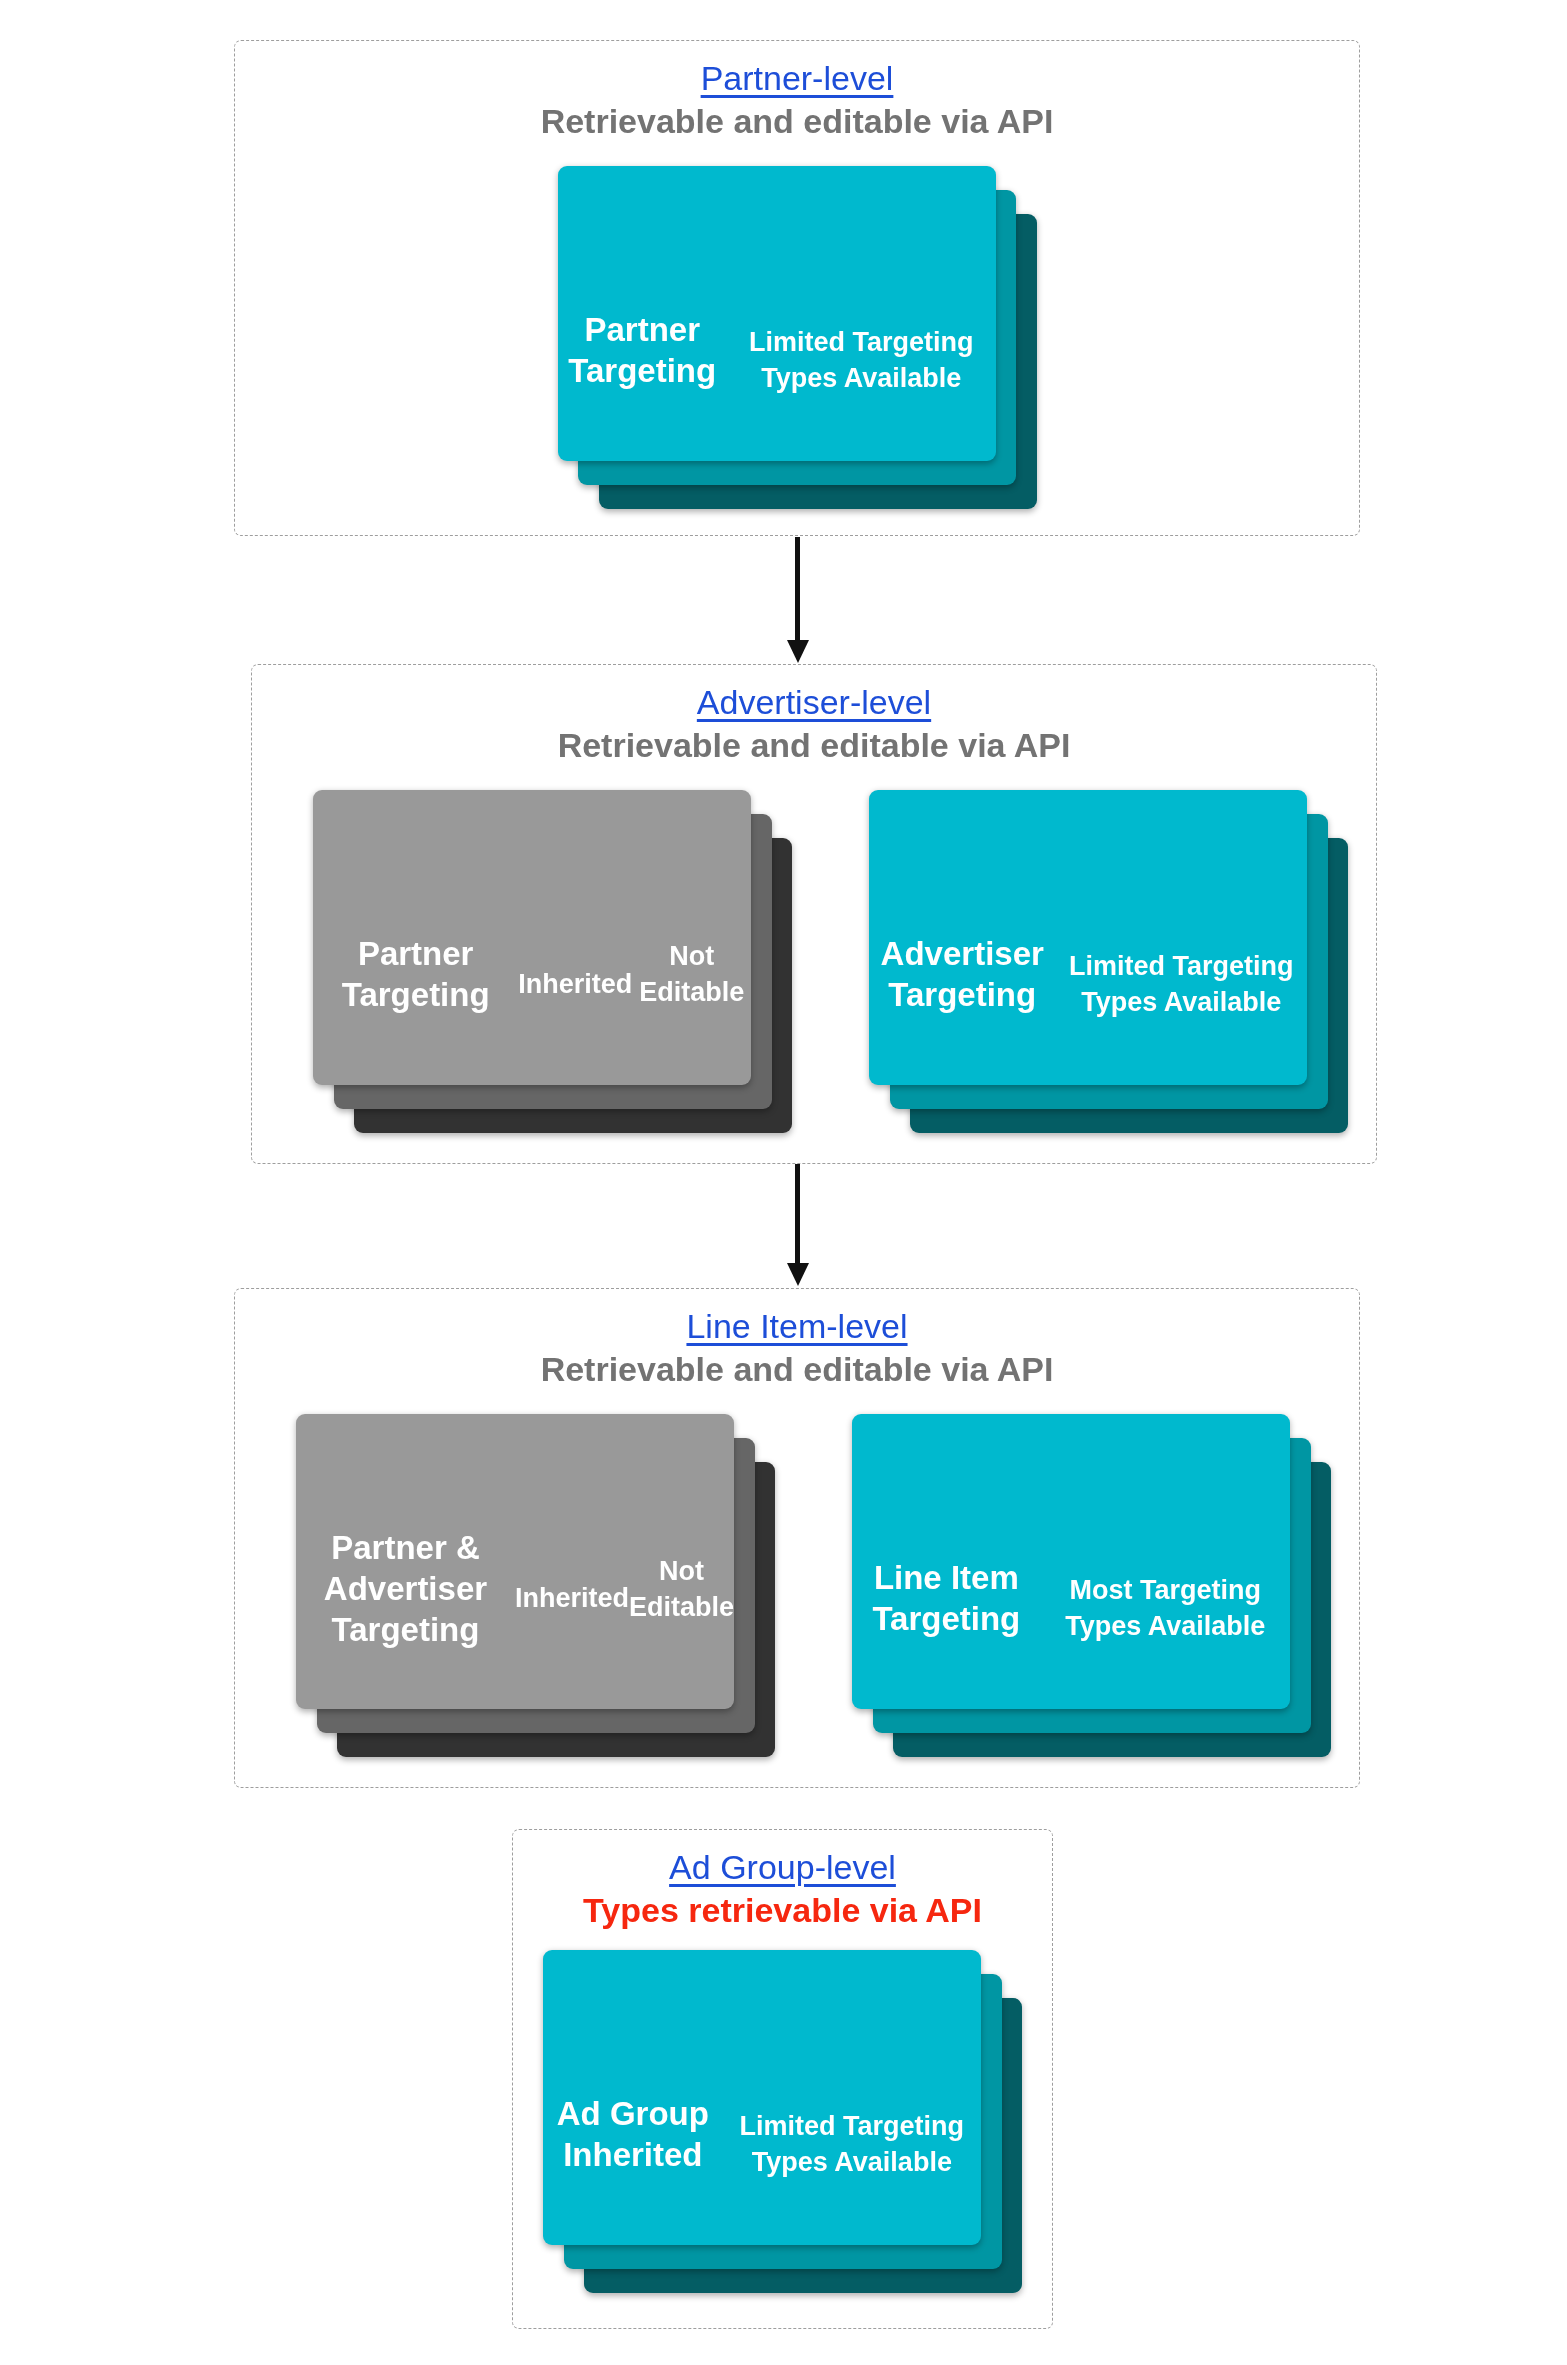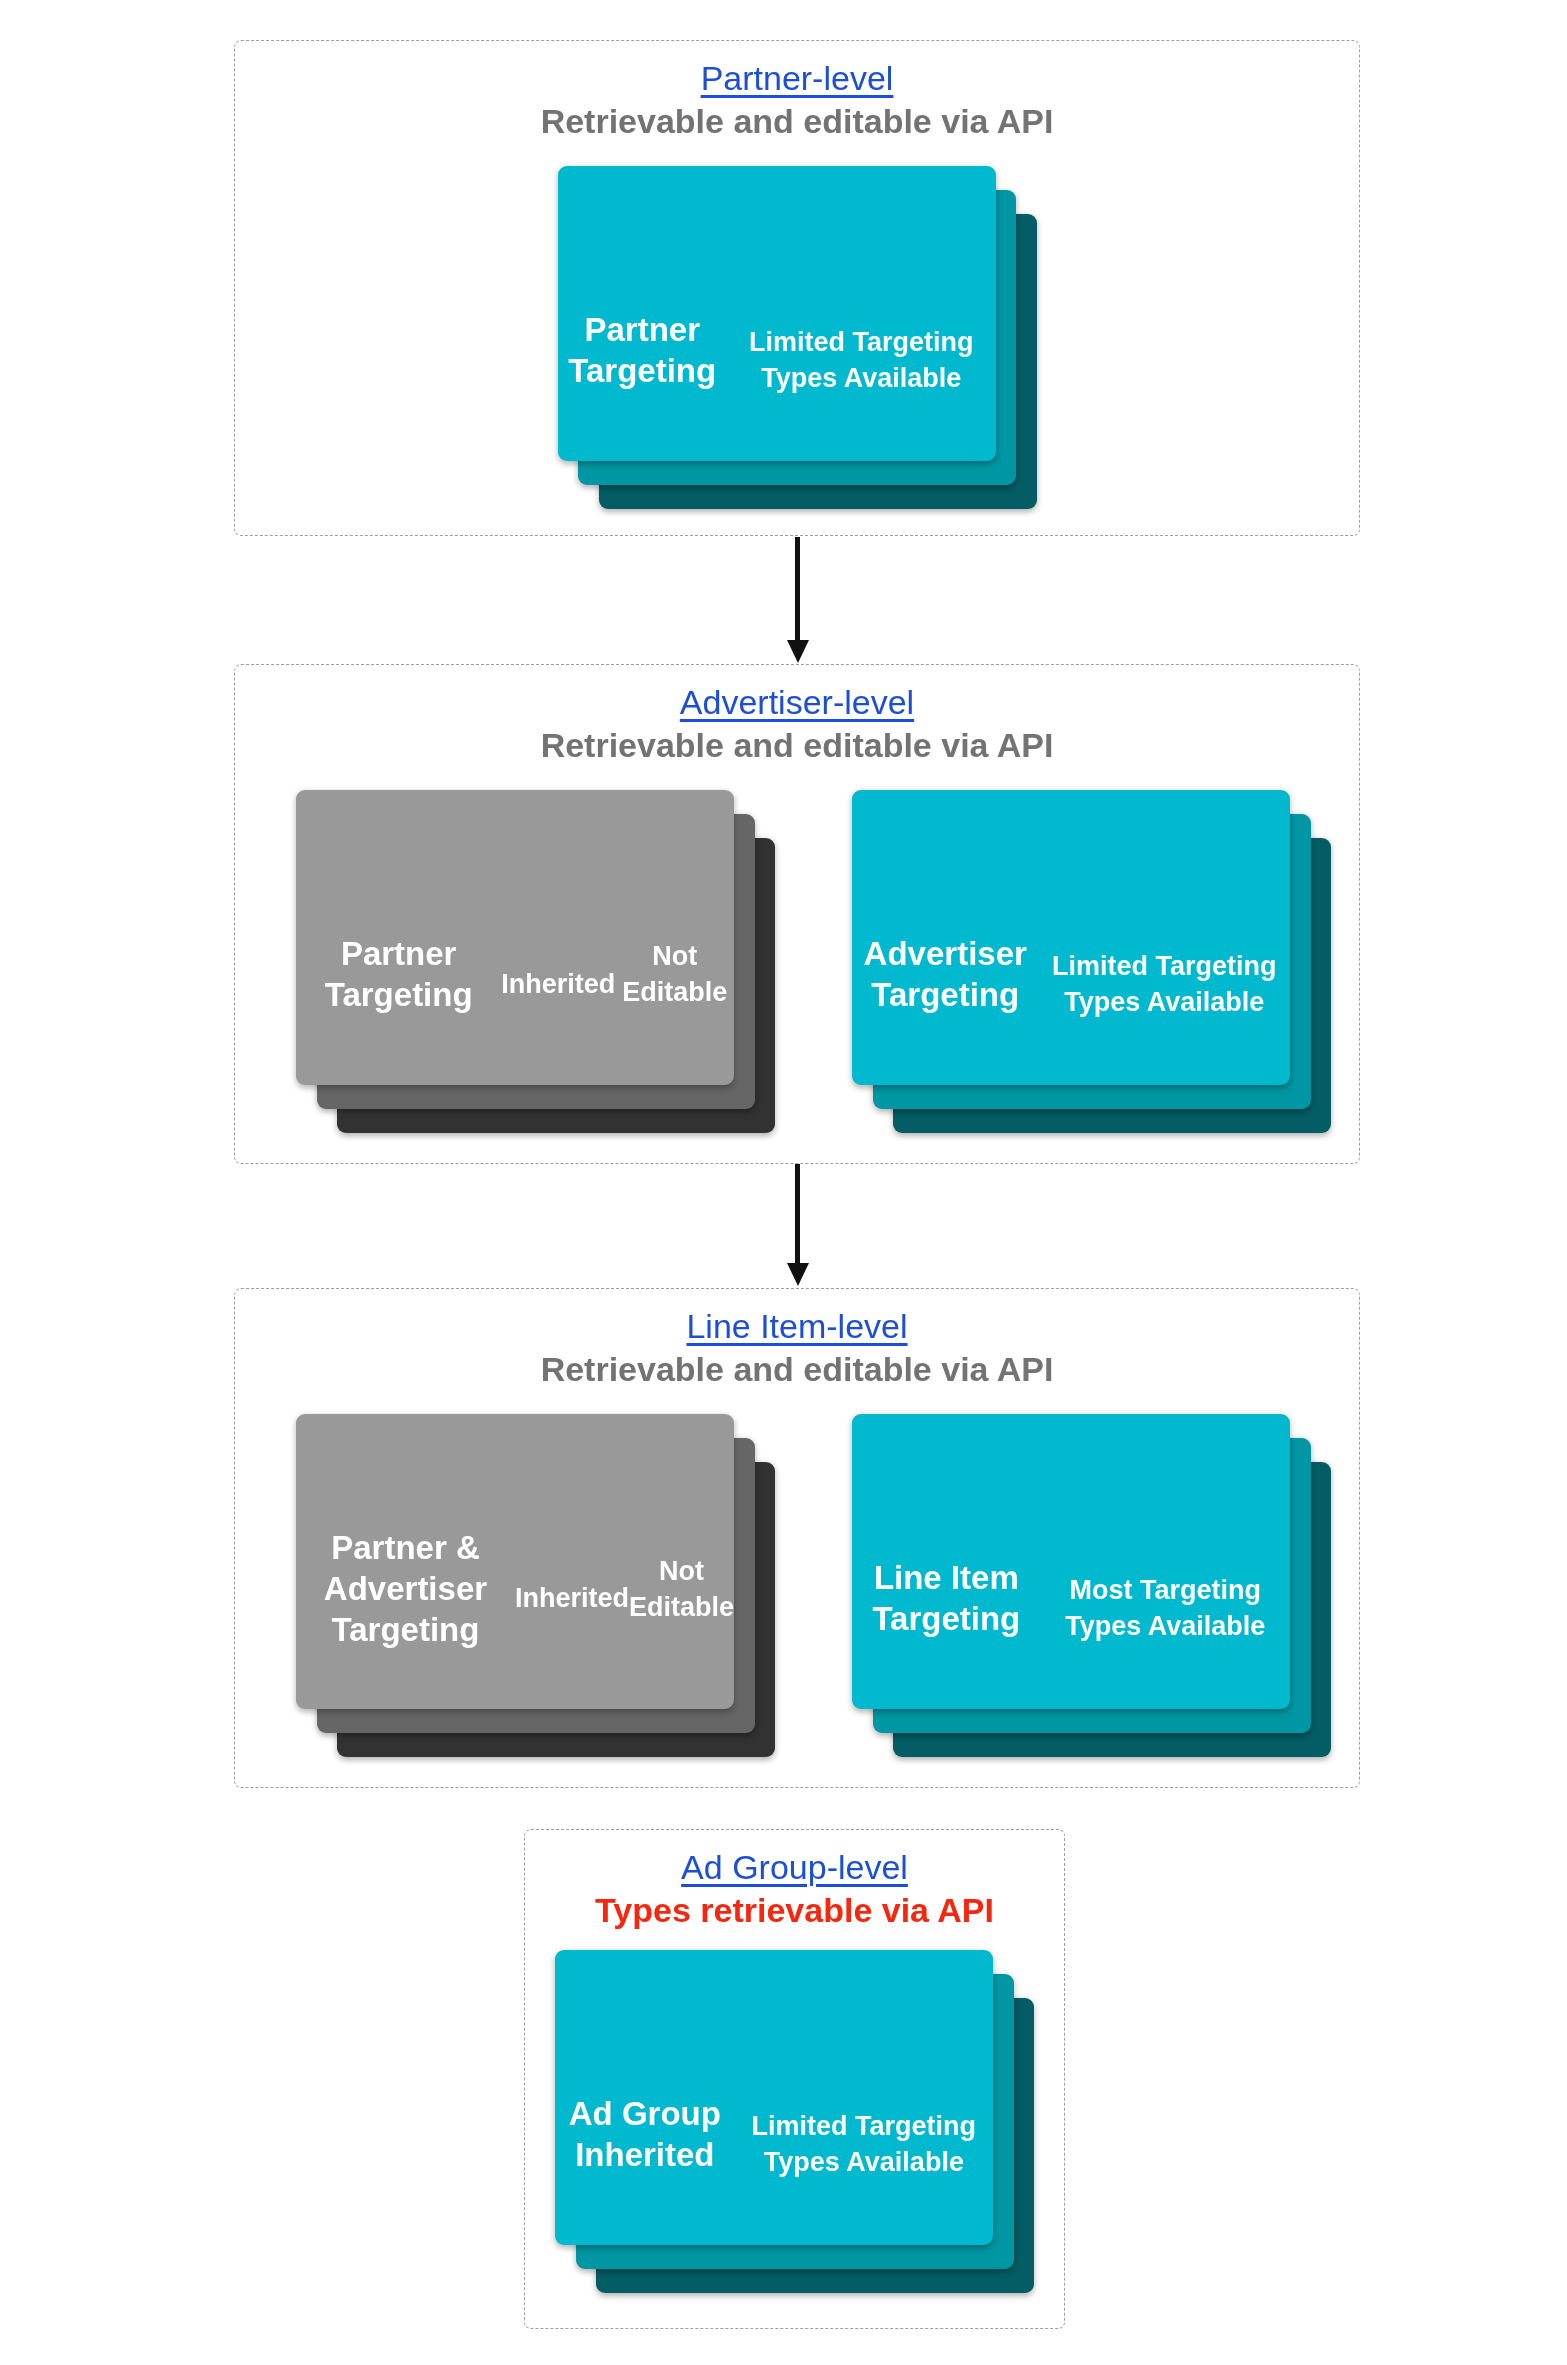--- a/index.html
+++ b/index.html
@@ -13,23 +13,23 @@
 
   
   .section {
     position: absolute;
     box-sizing: border-box;
     border: 1.8px dashed #9e9e9e;
     border-radius: 7.1px;
     text-align: center;
   }
   #sec-partner    { left: 234px; top: 40px;   width: 1126px; height: 496px; }
-  #sec-advertiser { left: 234px; top: 664px;  width: 1126px; height: 500px; }
+  #sec-advertiser { left: 251px; top: 664px;  width: 1126px; height: 500px; }
   #sec-lineitem   { left: 234px; top: 1288px; width: 1126px; height: 500px; }
-  #sec-adgroup    { left: 524px; top: 1829px; width: 541px;  height: 500px; }
+  #sec-adgroup    { left: 512px; top: 1829px; width: 541px;  height: 500px; }
 
   .sec-title {
     margin-top: 16px;
     font-size: 34px; line-height: 43px;
     color: #1d4ed8;
     text-decoration: underline;
     text-underline-offset: 5.4px;
     text-decoration-thickness: 2.7px;
   }
   .sec-subtitle {

